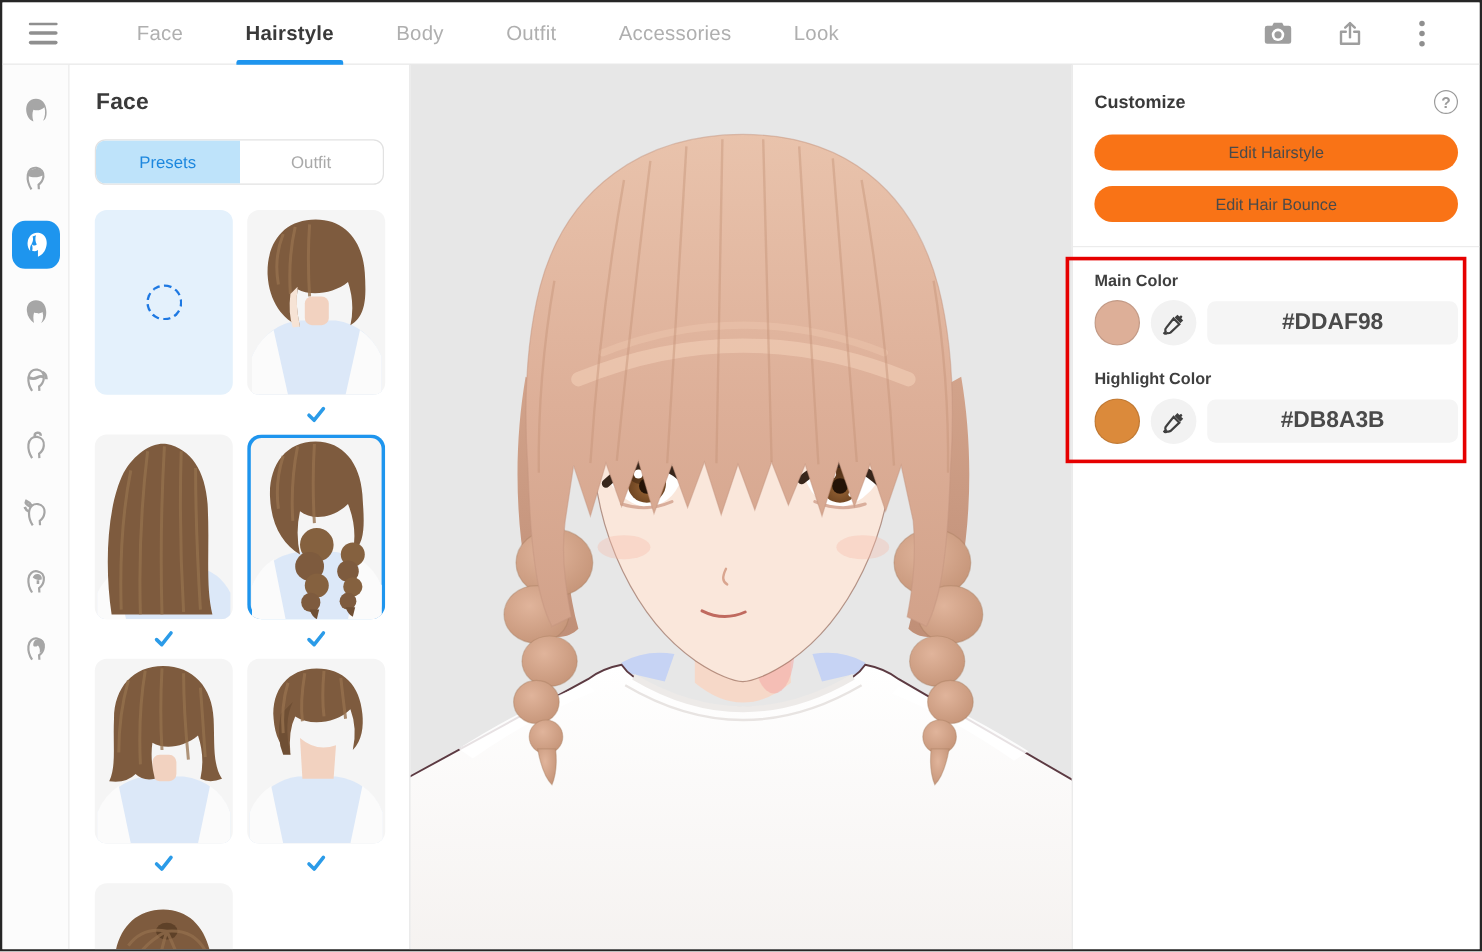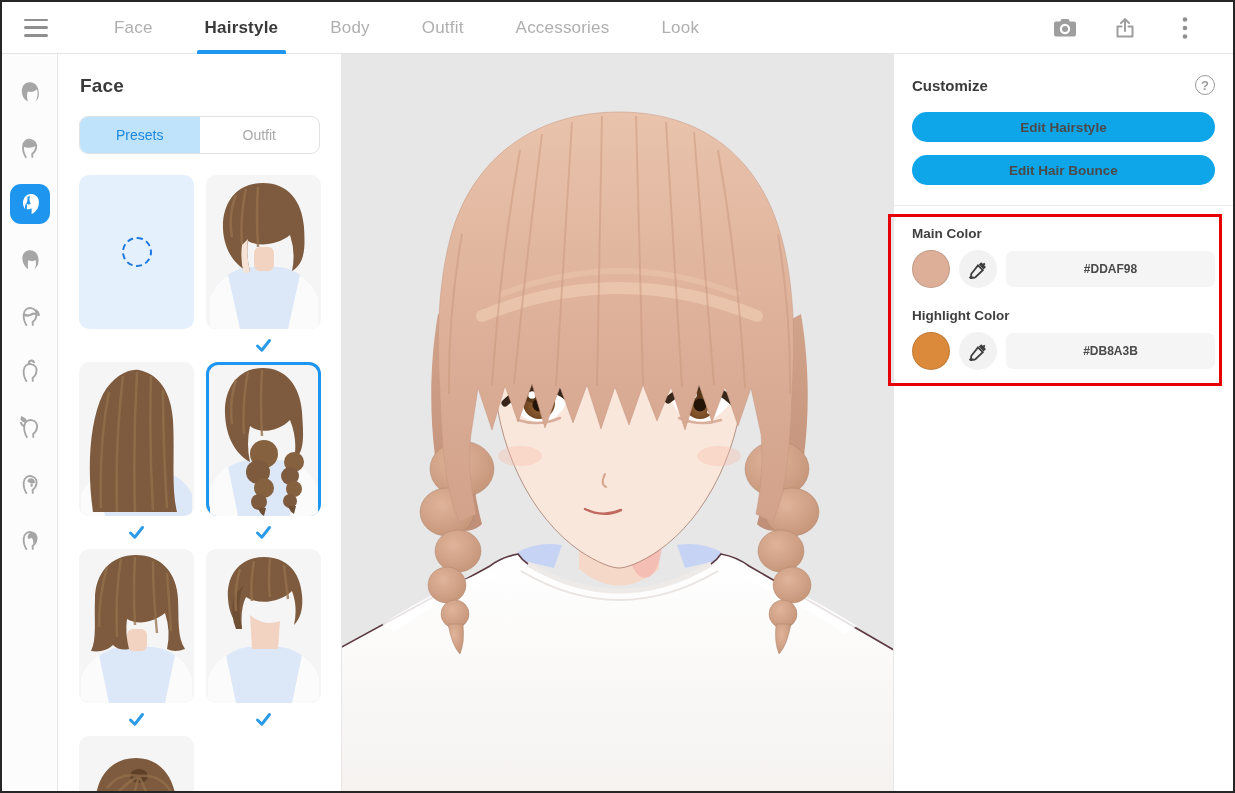--- a/index.html
+++ b/index.html
@@ -41,28 +41,28 @@
 
   
   .canvas { flex:1; background:#E7E7E7; position:relative; overflow:hidden; }
   .canvas svg { display:block; }
 
   
   .rpanel { width:340px; min-width:340px; background:#fff; border-left:1px solid #E7E7E7; padding:0 18px; }
   .rp-head { display:flex; align-items:center; justify-content:space-between; margin-top:21px; }
   .rp-head h3 { font-size:15px; color:#3A3A3A; }
   .help { width:20px; height:20px; border:1.6px solid #9B9B9B; border-radius:50%; color:#9B9B9B; font-size:13px; font-weight:bold; display:flex; align-items:center; justify-content:center; cursor:pointer; }
-  .pill-btn { width:100%; height:30px; margin-top:13px; background:#0ea5e9; border:none; border-radius:16px; font-family:inherit; font-size:13.5px; font-weight:bold; color:#4A4A4A; cursor:pointer; display:block; }
+  .pill-btn { width:100%; height:30px; margin-top:13px; background:#f97316; border:none; border-radius:16px; font-family:inherit; font-size:13.5px; font-weight:normal; color:#4A4A4A; cursor:pointer; display:block; }
   .pill-btn.first { margin-top:17px; }
   .rp-divider { height:1px; background:#ECECEC; margin:20px -18px 0 -18px; }
   .color-label { font-size:13.5px; font-weight:bold; color:#3F3F3F; margin-top:20px; }
   .color-row { display:flex; align-items:center; margin-top:9px; gap:9px; }
   .swatch { width:38px; height:38px; border-radius:50%; border:1px solid rgba(0,0,0,.12); flex:none; cursor:pointer; }
   .dropper { width:38px; height:38px; border-radius:50%; background:#F2F2F2; flex:none; display:flex; align-items:center; justify-content:center; cursor:pointer; }
-  .hex-field { flex:1; height:36px; background:#F5F5F5; border-radius:7px; display:flex; align-items:center; justify-content:center; font-size:12px; font-weight:bold; color:#4A4A4A; cursor:text; }
+  .hex-field { flex:1; height:36px; background:#F5F5F5; border-radius:7px; display:flex; align-items:center; justify-content:center; font-size:19px; font-weight:bold; color:#4A4A4A; cursor:text; }
 
   
   .annotation { position:absolute; left:886px; top:212px; width:334px; height:172px; border:3px solid #E60000; pointer-events:none; z-index:50; }
 </style>
 </head>
 <body>
 
 <div class="window">
 
   <div class="topbar">

